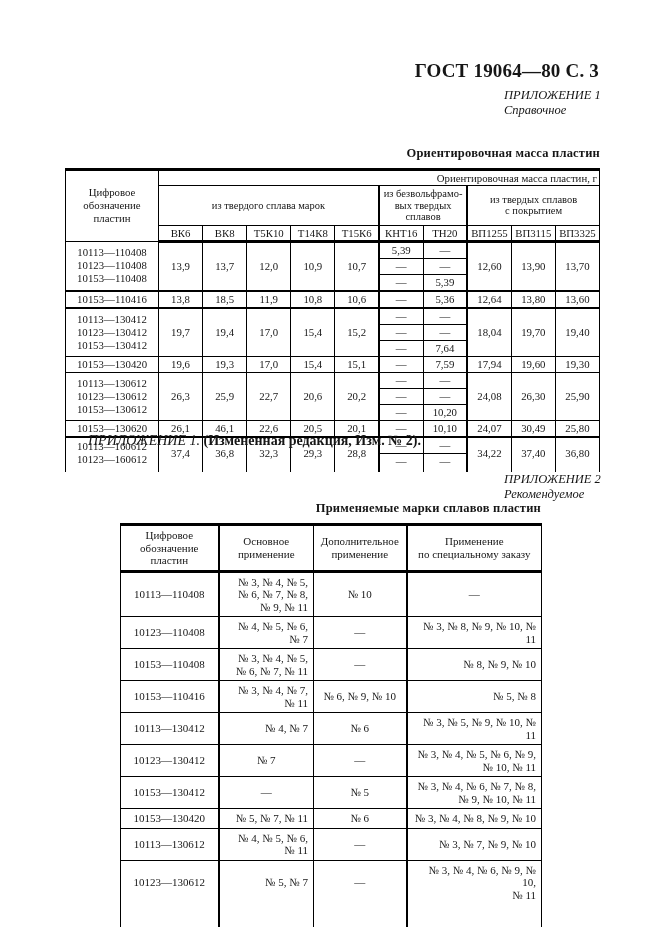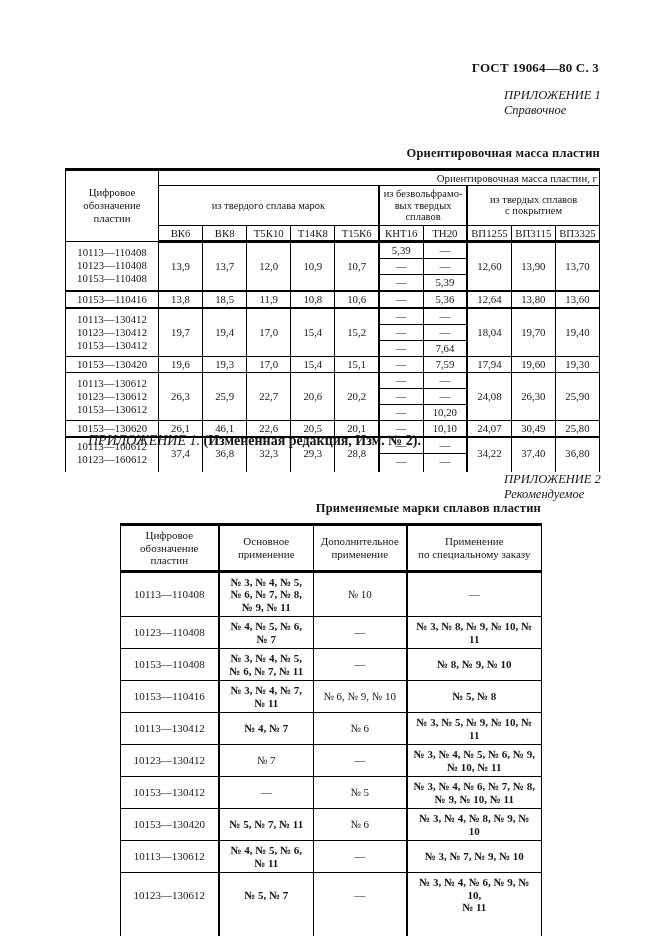--- a/index.html
+++ b/index.html
@@ -7,21 +7,21 @@
   body {
     position: relative;
     background: #ffffff;
     color: #161616;
     font-family: "Liberation Serif", serif;
   }
   .pre { white-space: pre-line; }
 
   .gost-header {
     position: absolute; top: 60px; right: 62px;
-    font-weight: bold; font-size: 13px; letter-spacing: 0.2px;
+    font-weight: bold; font-size: 19px; letter-spacing: 0.2px;
   }
   .appendix {
     position: absolute; left: 504px;
     font-style: italic; font-size: 12.5px; line-height: 15px;
   }
   .appendix1 { top: 88px; }
   .appendix2 { top: 472px; }
 
   .tbl-wrap { position: absolute; }
   .tbl-title {
@@ -57,21 +57,21 @@
     border: 1px solid #000; vertical-align: middle;
     font-size: 11px; line-height: 12.5px;
   }
   .app-table thead th {
     border-bottom: 3px solid #000; font-weight: normal; text-align: center;
     padding: 3px 3px;
   }
   .app-table td { border-bottom: 1.5px solid #000; padding: 3px 5px; }
   .app-table .cdiv { border-left: 2.5px solid #000 !important; }
   .app-table td.ctr { text-align: center; }
-  .app-table td.lft { text-align: center; font-weight: bold; }
+  .app-table td.lft { text-align: right; }
   .app-table tr.last td { border-bottom: none; padding-bottom: 26px; }
 
   .note1 {
     position: absolute; top: 433px; left: 88px; font-size: 14px;
   }
   .note1 .it { font-style: italic; }
   .note1 .bd { font-weight: bold; }
 </style>
 </head>
 <body>

